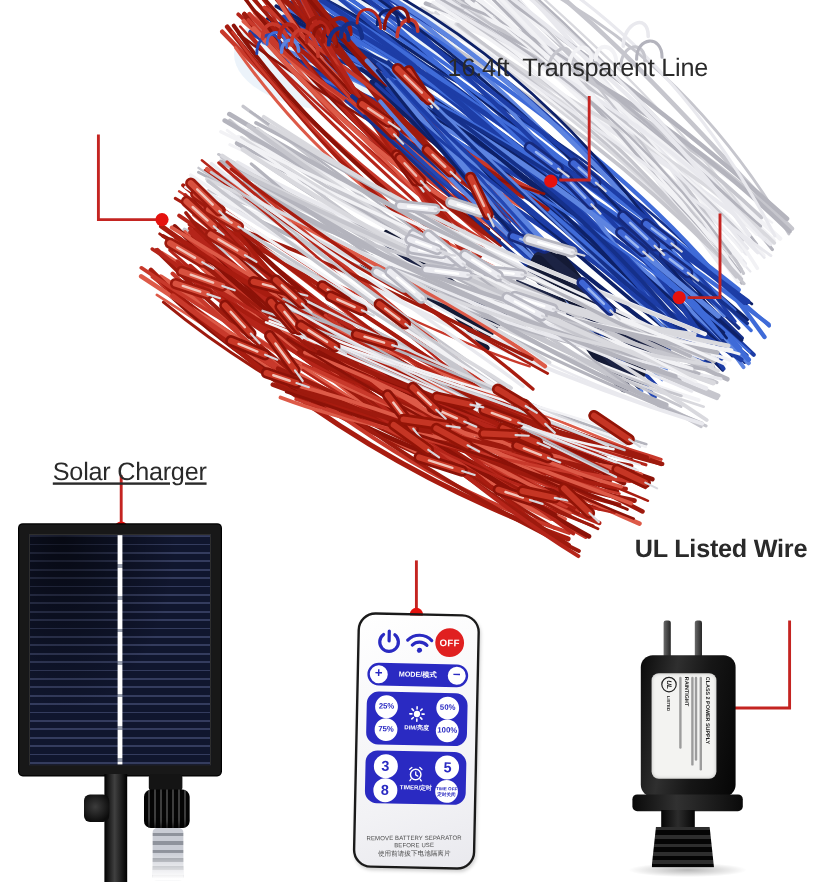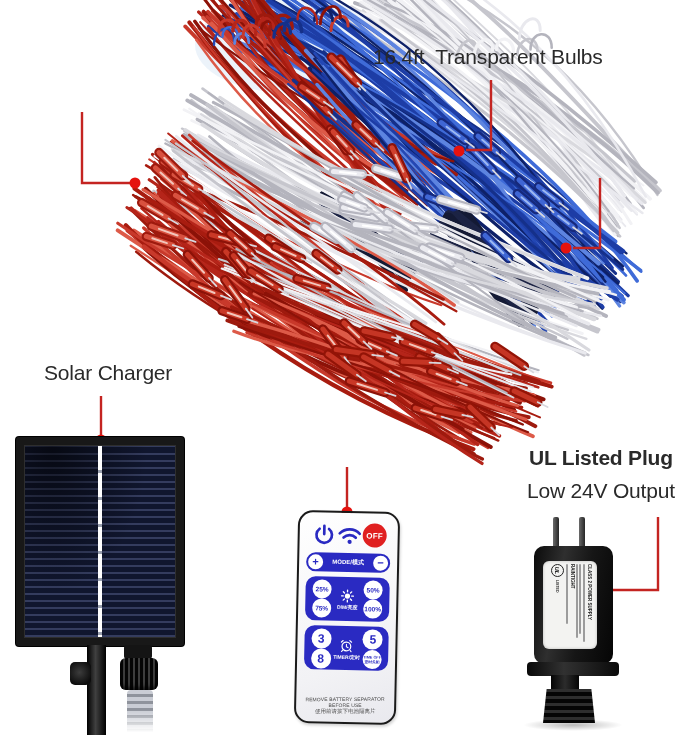--- a/index.html
+++ b/index.html
@@ -7,21 +7,21 @@
          font-family:"Liberation Sans",sans-serif;}
   svg{display:block;}
   #tangle,#overlay{position:absolute;left:0;top:0;pointer-events:none;}
   .leader{fill:none;stroke-width:2.4px;}
 
   
   .lbl{position:absolute;font-size:21px;color:var(--label-text,#2a2a2a);white-space:pre;letter-spacing:-.2px;}
   #lab-bulbs{left:1px;top:77px;}
   #lab-line{left:373px;top:45px;}
   #lab-wire{left:536px;top:146px;}
-  #lab-solar{left:44px;top:361px;}
+  #lab-solar{left:44px;top:382px;text-decoration:underline;}
   #lab-remote{left:268px;top:434px;}
   #lab-plug-title{left:529px;top:446px;font-weight:bold;}
   #lab-plug-sub{left:527px;top:479px;}
 
   
   #solar-panel{position:absolute;left:16px;top:437px;width:168px;height:209px;box-sizing:border-box;
     background:#10152b;border:8px solid #181818;border-radius:3px;box-shadow:0 0 0 1px #000,inset 0 0 0 1px #2e2e2e;}
   #solar-cells{position:absolute;inset:1px;
     background:
       radial-gradient(ellipse at 18% 0%, rgba(0,0,0,.6), rgba(0,0,0,0) 55%),
@@ -761,24 +761,23 @@
     <path class="leader" d="M600 178 V248 H573" stroke="#c42421"></path>
     <circle class="ann-dot" cx="566" cy="248" r="5.5" fill="#e5120e"></circle>
     <path class="leader" d="M101 396 V436" stroke="#c42421"></path>
     <circle class="ann-dot" cx="101" cy="440" r="5.5" fill="#e5120e"></circle>
     <path class="leader" d="M347 467 V507" stroke="#c42421"></path>
     <circle class="ann-dot" cx="347" cy="512" r="5.5" fill="#e5120e"></circle>
     <path class="leader" d="M658 517 V590 H609" stroke="#c42421"></path>
     <circle class="ann-dot" cx="602" cy="590" r="5.5" fill="#e5120e"></circle>
   </svg>
 
-  <div class="lbl" id="lab-line">16.4ft  Transparent Bulbs</div>
+  <div class="lbl" id="lab-line">16.4ft  Transparent Line</div>
   <div class="lbl" id="lab-solar">Solar Charger</div>
-  <div class="lbl" id="lab-plug-title">UL Listed Plug</div>
-  <div class="lbl" id="lab-plug-sub">Low 24V Output</div>
+  <div class="lbl" id="lab-plug-title">UL Listed Wire</div>
 
   <div id="solar-panel">
     <div id="solar-cells"></div>
     <div id="solar-strip"></div>
   </div>
   <div id="solar-pole"></div>
   <div id="solar-knob-stem"></div>
   <div id="solar-knob"></div>
   <div id="solar-conn-top"></div>
   <div id="solar-connector"></div>

